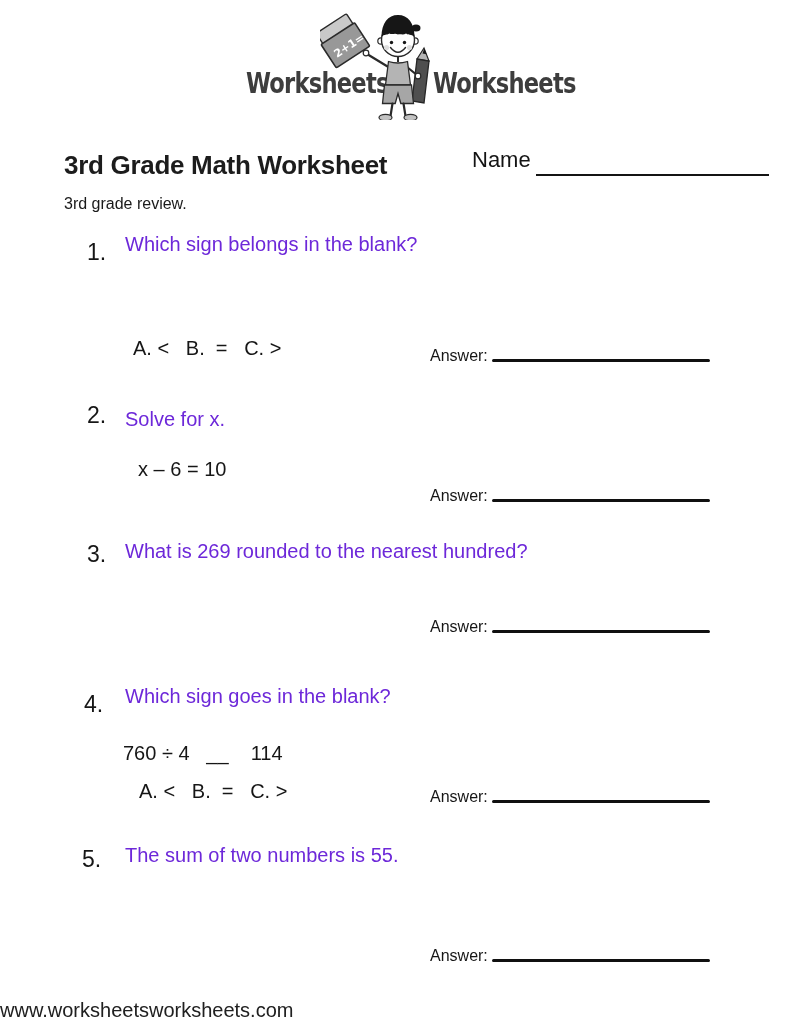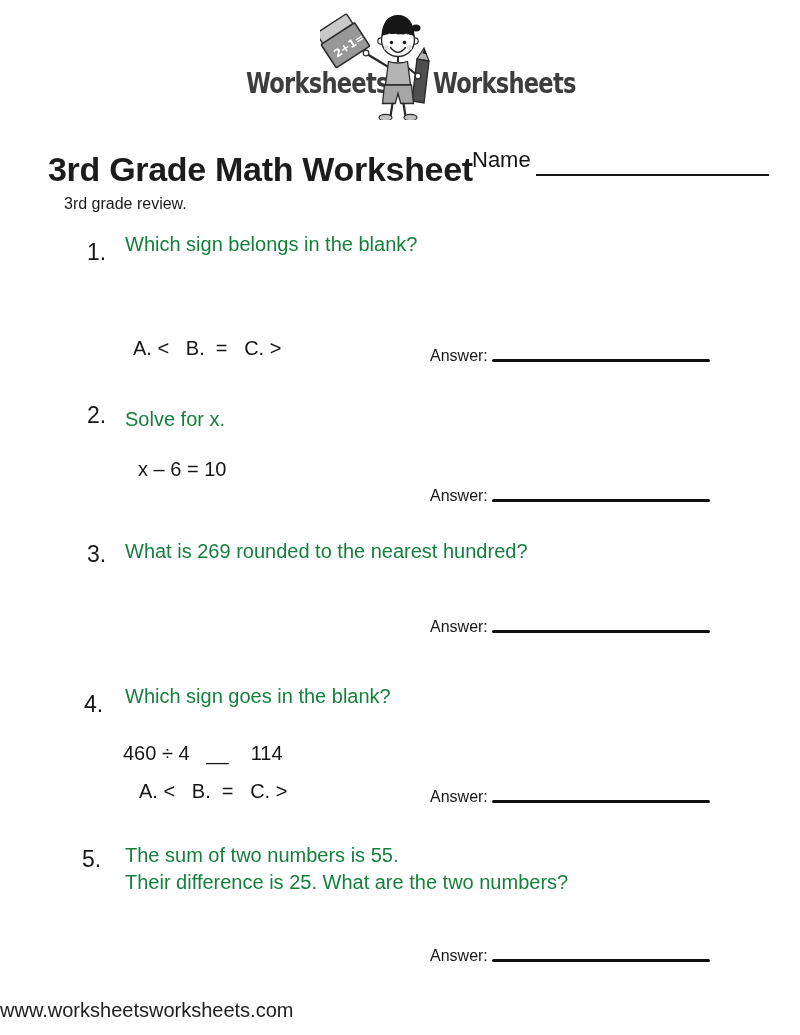--- a/index.html
+++ b/index.html
@@ -10,27 +10,27 @@
   
   .logo-text{
     position:absolute;top:69px;font-family:"DejaVu Sans",sans-serif;
     font-weight:800;font-size:29px;line-height:1;color:#3d3d3d;
     letter-spacing:-1px;transform:scaleX(0.78);white-space:nowrap;
   }
   .logo-text.left{left:246px;transform-origin:left top;}
   .logo-text.right{left:433px;transform-origin:left top;}
   .kid-svg{position:absolute;left:320px;top:4px;}
   
-  .title{position:absolute;left:48px;top:150px;font-size:34px;font-weight:700;color:#1c1c1c;letter-spacing:-0.3px;}
+  .title{position:absolute;left:64px;top:150px;font-size:26px;font-weight:700;color:#1c1c1c;letter-spacing:-0.3px;}
   .name-label{position:absolute;left:472px;top:147px;font-size:22px;color:#141414;}
   .name-line{position:absolute;left:536px;top:174px;width:233px;height:0;border-top:2px solid #141414;}
   .subtitle{position:absolute;left:64px;top:195px;font-size:16px;}
   
   .qnum{position:absolute;font-size:23px;color:#161616;}
-  .qtext{position:absolute;font-size:20px;line-height:27px;color:#15803d;}
+  .qtext{position:absolute;font-size:20px;line-height:27px;color:#6d28d9;}
   .expr,.choices{position:absolute;font-size:20px;white-space:pre;color:#161616;}
   .alabel{position:absolute;font-size:16px;color:#161616;}
   .aline{position:absolute;width:218px;height:0;border-top:3px solid #101010;border-radius:2px;}
   
   .footer{position:absolute;left:0;right:0;top:999px;font-size:20px;color:#202020;}
 </style>
 </head>
 <body>
 
 <div class="page">
@@ -101,26 +101,25 @@
   <div class="alabel" style="left:430px;top:487px">Answer:</div>
   <div class="aline" style="left:492px;top:499px"></div>
 
   <div class="qnum" style="left:87px;top:541px">3.</div>
   <div class="qtext" style="left:125px;top:538px">What is 269 rounded to the nearest hundred?</div>
   <div class="alabel" style="left:430px;top:618px">Answer:</div>
   <div class="aline" style="left:492px;top:630px"></div>
 
   <div class="qnum" style="left:84px;top:691px">4.</div>
   <div class="qtext" style="left:125px;top:683px">Which sign goes in the blank?</div>
-  <div class="expr" style="left:123px;top:742px">460 ÷ 4   __    114</div>
+  <div class="expr" style="left:123px;top:742px">760 ÷ 4   __    114</div>
   <div class="choices" style="left:139px;top:780px">A. &lt;   B.  =   C. &gt;</div>
   <div class="alabel" style="left:430px;top:788px">Answer:</div>
   <div class="aline" style="left:492px;top:800px"></div>
 
   <div class="qnum" style="left:82px;top:846px">5.</div>
   <div class="qtext" style="left:125px;top:842px">The sum of two numbers is 55.</div>
-  <div class="qtext" style="left:125px;top:869px">Their difference is 25. What are the two numbers?</div>
   <div class="alabel" style="left:430px;top:947px">Answer:</div>
   <div class="aline" style="left:492px;top:959px"></div>
 
   <div class="footer">www.worksheetsworksheets.com</div>
 
 </div>
 
 </body></html>

